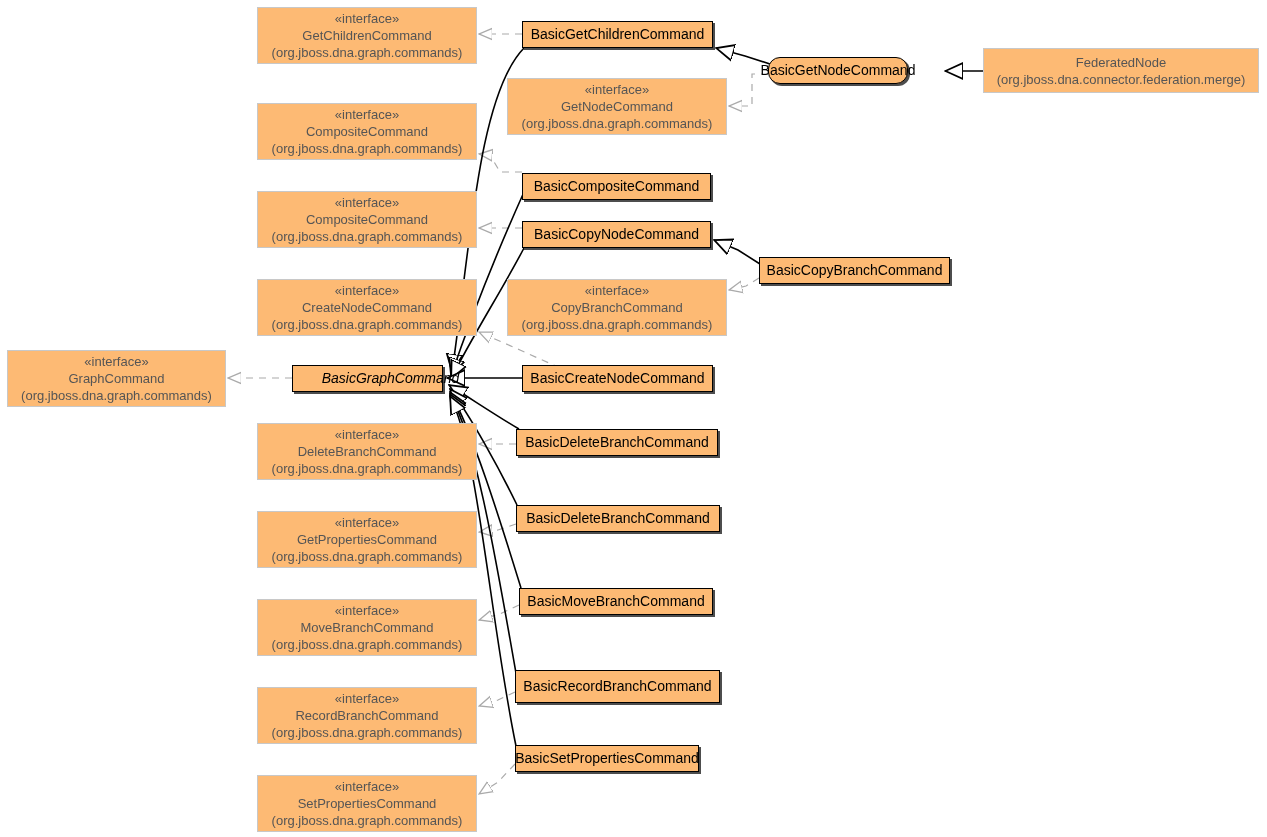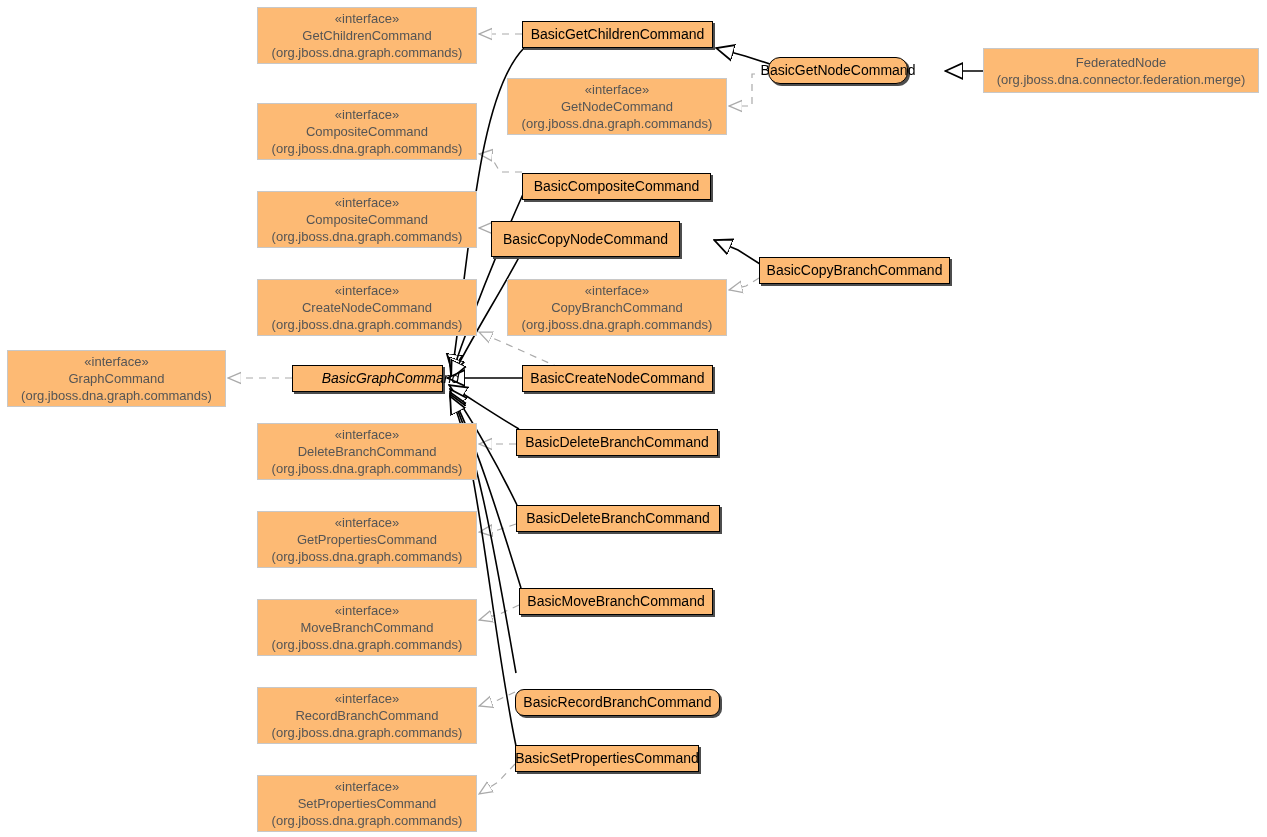--- a/index.html
+++ b/index.html
@@ -202,21 +202,21 @@
 
   <div class="node ext" style="left:983px; top:48px; width:276px; height:45px;">
     <span class="ln">FederatedNode</span>
     <span class="ln">(org.jboss.dna.connector.federation.merge)</span>
   </div>
 
   <div class="node cls" style="left:522px; top:165px; width:189px; height:27px;margin-top:8px;">
     <span class="ln">BasicCompositeCommand</span>
   </div>
 
-  <div class="node cls" style="left:491px; top:221px; width:189px; height:36px;">
+  <div class="node cls" style="left:522px; top:221px; width:189px; height:27px;">
     <span class="ln">BasicCopyNodeCommand</span>
   </div>
 
   <div class="node cls" style="left:759px; top:257px; width:191px; height:27px;">
     <span class="ln">BasicCopyBranchCommand</span>
   </div>
 
   <div class="node cls abstract" style="left:292px; top:365px; width:151px; height:27px;padding-left:46px;">
     <span class="ln">BasicGraphCommand</span>
   </div>
@@ -230,21 +230,21 @@
   </div>
 
   <div class="node cls" style="left:516px; top:505px; width:204px; height:27px;">
     <span class="ln">BasicDeleteBranchCommand</span>
   </div>
 
   <div class="node cls" style="left:519px; top:588px; width:194px; height:27px;">
     <span class="ln">BasicMoveBranchCommand</span>
   </div>
 
-  <div class="node cls" style="left:515px; top:689px; width:205px; height:27px;border-radius:9px;">
+  <div class="node cls" style="left:515px; top:670px; width:205px; height:33px;">
     <span class="ln">BasicRecordBranchCommand</span>
   </div>
 
   <div class="node cls" style="left:515px; top:745px; width:184px; height:27px;">
     <span class="ln">BasicSetPropertiesCommand</span>
   </div>
 
 </div>
 
 </body></html>

